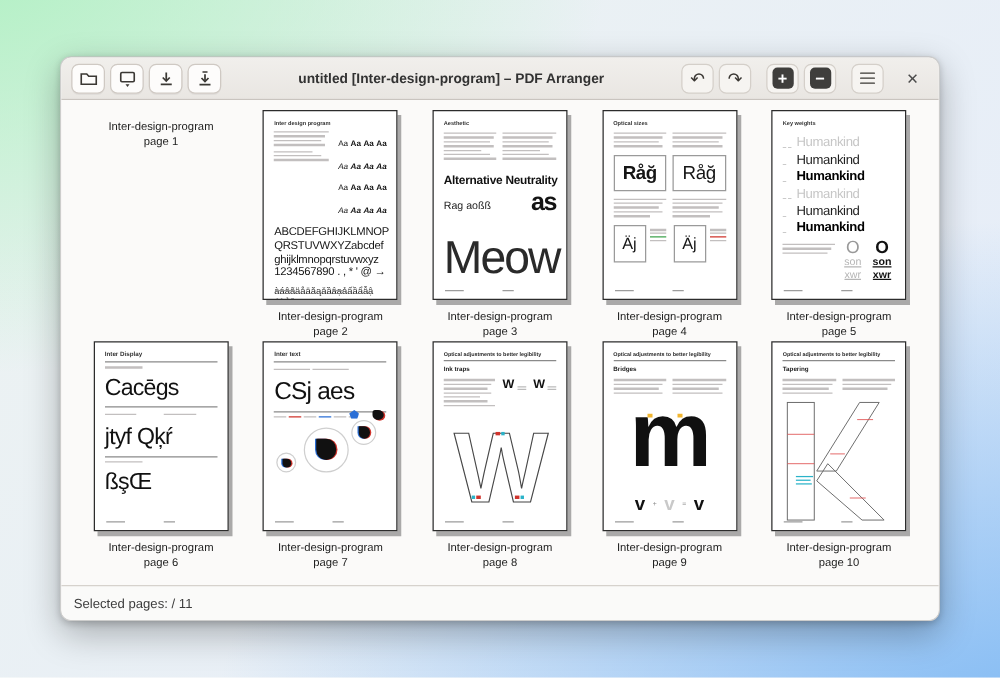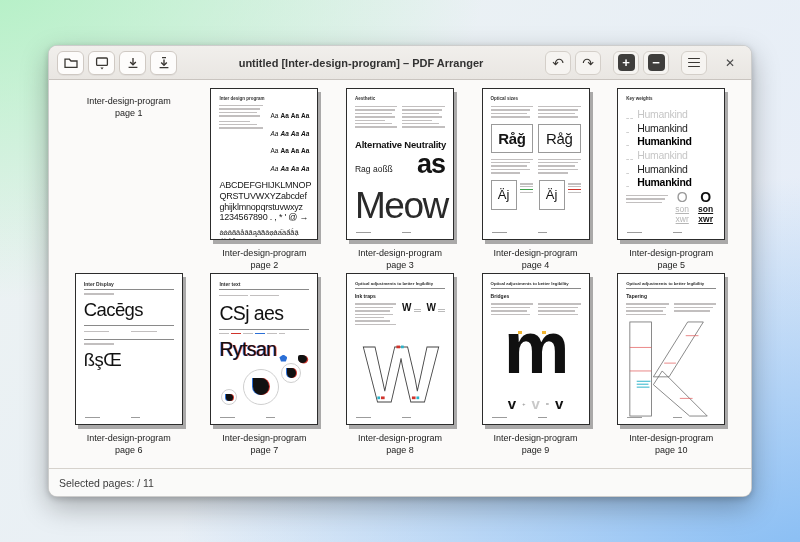--- a/index.html
+++ b/index.html
@@ -73,21 +73,21 @@
   .aagrid{ margin-left:auto; text-align:right; line-height:1.1; margin-top:1px; }
   .aarow span{ font-size:6.5px; margin-left:2px; color:#111; }
   .aw1{font-weight:400}.aw2{font-weight:600}.aw3{font-weight:700}.aw4{font-weight:800}
   .it{ font-style:italic; }
   .alpha{ margin-top:6px; font-size:9px; letter-spacing:-.2px; line-height:1.18; color:#161616; font-weight:500; }
   .acc{ margin-top:5px; font-size:7.5px; line-height:1.4; color:#222; }
   
   .p3head{ margin-top:9px; font-size:9.5px; font-weight:700; letter-spacing:-.2px; color:#111; white-space:nowrap; }
   .p3row{ display:flex; align-items:flex-end; margin-top:5px; }
   .p3rag{ font-size:8.5px; color:#222; }
-  .p3as{ margin-left:auto; font-size:27px; font-weight:700; line-height:.72; letter-spacing:-1px; color:#141414; }
+  .p3as{ margin-left:auto; font-size:20px; font-weight:700; line-height:.72; letter-spacing:-1px; color:#141414; }
   .p3meow{ position:absolute; left:8px; bottom:12px; font-size:37px; font-weight:200;
            letter-spacing:-1.5px; color:#2a2a2a; white-space:nowrap; }
   
   .p4row{ display:flex; gap:5px; margin-top:4px; }
   .p4box{ flex:1; height:29px; border:1px solid #9a9a9a; display:flex; align-items:center;
           justify-content:center; font-size:15px; color:#151515; letter-spacing:-.3px; }
   .p4bot{ display:flex; gap:6px; margin-top:4px; }
   .p4g{ flex:1; display:flex; gap:3px; }
   .p4aj{ width:26px; height:30px; border:1px solid #9a9a9a; display:flex; align-items:center;
          justify-content:center; font-size:13px; color:#151515; }
@@ -441,20 +441,21 @@
           <div class="p6s">Cacēgs</div>
           <div class="rule" style="margin-top:5px"></div>
           <div class="cols2" style="margin-top:3px">
             <div class="bars">
                 <i style="width:60%"></i>
               </div>
             <div class="bars">
                 <i style="width:60%"></i>
               </div>
           </div>
+          <div class="p6s">jtyf Qķŕ</div>
           <div class="rule" style="margin-top:5px"></div>
           <div class="bars p6lab">
               <i></i>
             </div>
           <div class="p6s">ßşŒ</div>
         </div>
         <div class="pfoot">
             <i style="width:15px"></i>
             <i style="width:9px;margin-left:31px"></i>
           </div>
@@ -477,21 +478,20 @@
           <div class="p6s" style="font-size:19.5px">CSj aes</div>
           <div class="rule" style="margin-top:4px"></div>
           <div class="p7color">
             <i></i>
               <i style="background:#d0342c"></i>
               <i></i>
               <i style="background:#2b6fd6"></i>
               <i></i>
               <i style="width:6px"></i>
           </div>
-          <div class="p6s p7ryt" style="font-size:19.5px">Rytsan</div>
           <div class="p7art">
             <div class="circ" style="left:2px;bottom:4px;width:16px;height:16px">
               <div class="blob" style="left:4px;top:4px;width:7px;height:7px"></div>
             </div>
             <div class="circ" style="left:24px;top:6px;width:36px;height:36px">
               <div class="blob" style="left:9px;top:8px;width:16px;height:17px"></div>
             </div>
             <div class="circ" style="right:8px;top:0;width:20px;height:20px">
               <div class="blob" style="left:5px;top:4px;width:9px;height:10px"></div>
             </div>

